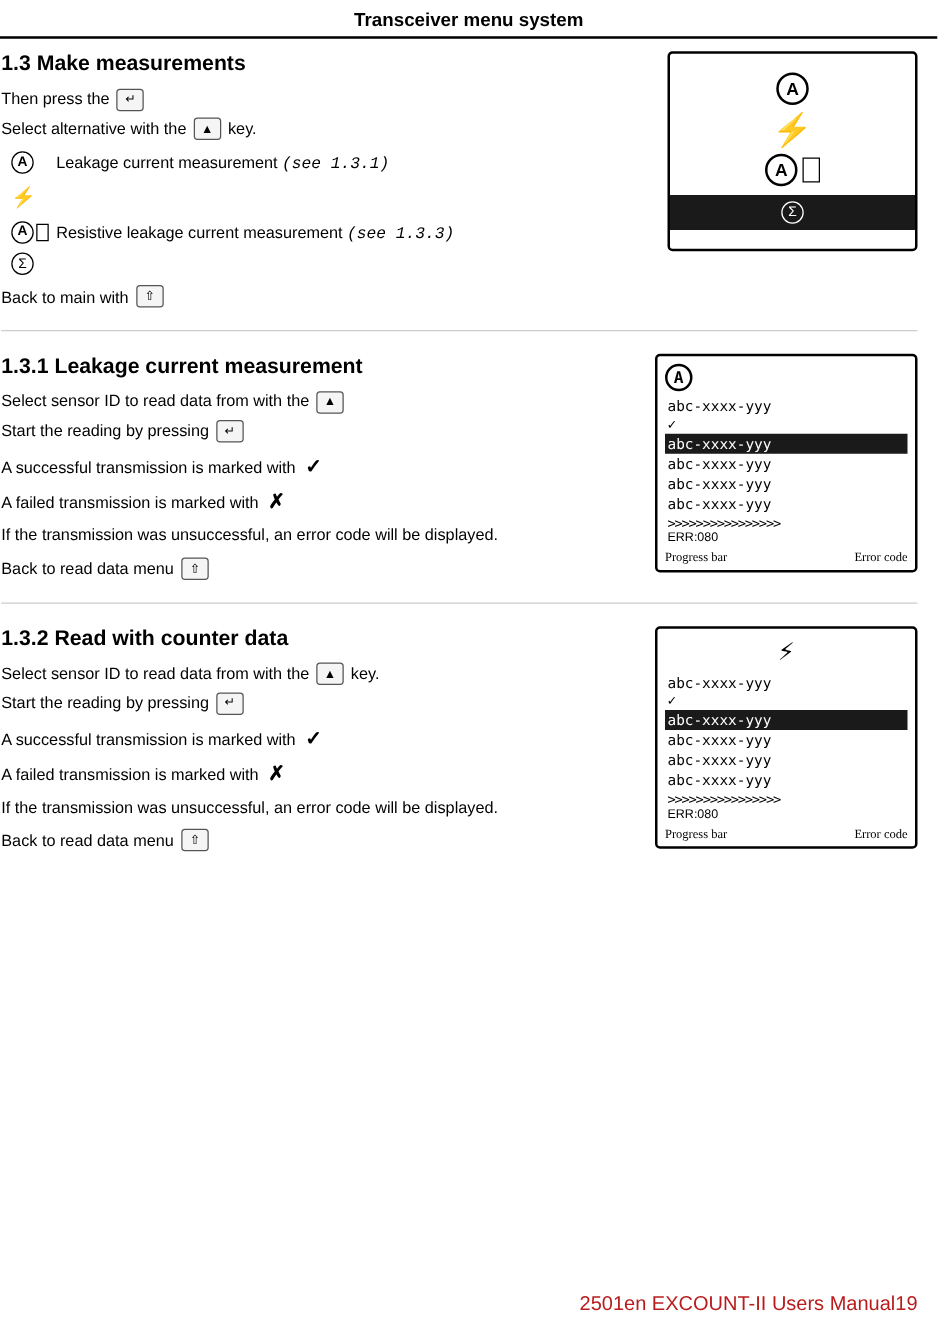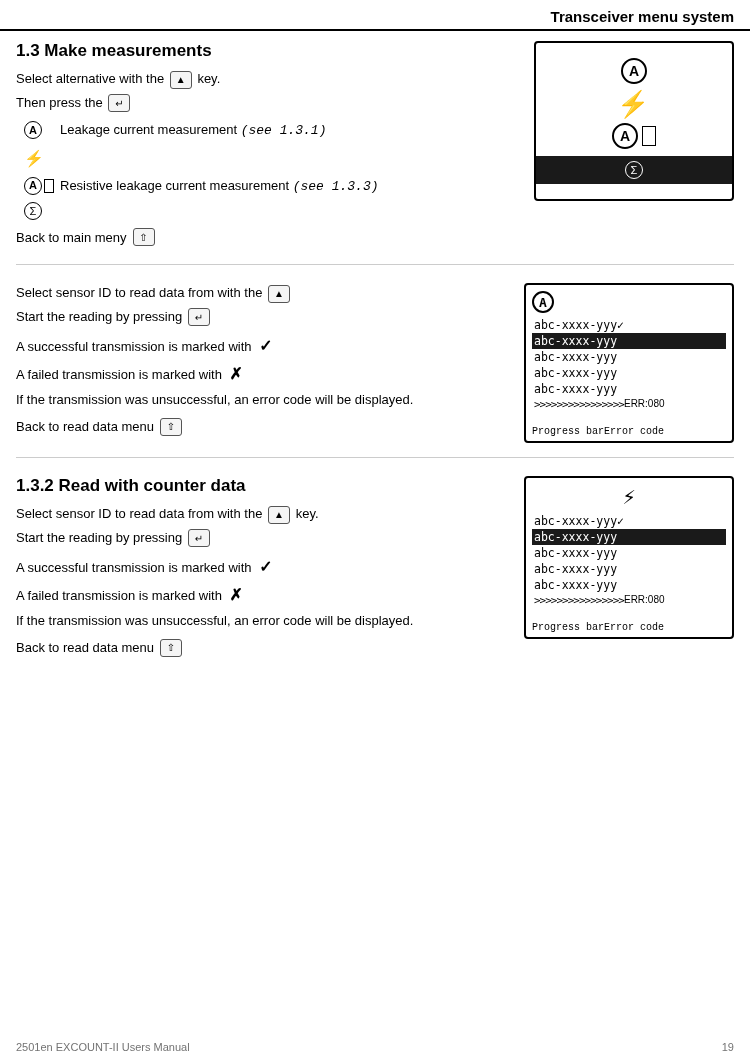--- a/index.html
+++ b/index.html
@@ -8,30 +8,30 @@
       font-size: 13px;
       background: #fff;
       width: 750px;
       min-height: 1063px;
       color: #000;
       position: relative;
     }
 
     
     .page-header {
-      text-align: right;
+      text-align: center;
       padding: 8px 16px 4px 16px;
       font-weight: bold;
       font-size: 15px;
       border-bottom: 2px solid #000;
     }
 
     
     .content {
-      padding: 10px 16px 0 16px;
+      padding: 10px 16px 0 1px;
     }
 
     
     .section {
       display: flex;
       gap: 12px;
       margin-bottom: 18px;
       padding-bottom: 14px;
       border-bottom: 1px solid #ccc;
     }
@@ -180,24 +180,24 @@
       align-self: flex-start;
     }
 
     
     .page-footer {
       position: absolute;
       bottom: 10px;
       left: 0;
       right: 0;
       display: flex;
-      justify-content: space-between;
+      justify-content: flex-end;
       padding: 0 16px;
-      font-size: 11px;
-      color: #737373;
+      font-size: 16px;
+      color: #b91c1c;
     }
 
     .small-screen {
       width: 210px;
       border: 2px solid #000;
       border-radius: 4px;
       padding: 6px 6px 4px 6px;
       font-family: monospace;
       font-size: 11.5px;
       background: #fff;
@@ -209,34 +209,36 @@
       display: flex;
       justify-content: center;
       margin-bottom: 4px;
       position: relative;
     }
 
     .small-screen-rows {}
 
     .ss-row {
       display: flex;
-      justify-content: flex-start;
+      justify-content: flex-end;
       padding: 1px 2px;
+      flex-direction: column;
     }
 
     .ss-row-hl {
       background: #1a1a1a;
       color: #fff;
       padding: 1px 2px;
     }
 
     .ss-footer {
       display: flex;
-      margin-top: 14px;
-      font-family: Liberation Mono, monospace;
+      justify-content: space-between;
+      margin-top: 4px;
+      font-family: Liberation Serif, serif;
       font-size: 10px;
     }
 
     .circle-A-big {
       display: inline-flex;
       align-items: center;
       justify-content: center;
       width: 26px;
       height: 26px;
       border-radius: 50%;
@@ -266,28 +268,28 @@
   <span>Transceiver menu system</span>
 </div>
 
 <div class="content">
 
   <div class="section">
     <div class="section-text">
       <div class="section-title">1.3 Make measurements</div>
 
       <div class="section-para">
+        <span>Then press the</span>
+        <span class="key-enter icon-inline">↵</span>
+      </div>
+
+      <div class="section-para">
         <span>Select alternative with the</span>
         <span class="key-nav icon-inline">▲</span>
         <span>key.</span>
-      </div>
-
-      <div class="section-para">
-        <span>Then press the</span>
-        <span class="key-enter icon-inline">↵</span>
       </div>
 
       <ul class="meas-list">
         <li>
           <span class="meas-icon">
             <span class="circle-letter">A</span>
           </span>
           <span>
             Leakage current measurement <span class="italic-text">(see 1.3.1)</span>
           </span>
@@ -307,21 +309,21 @@
           </span>
         </li>
         <li>
           <span class="meas-icon">
             <span class="sigma-circle">Σ</span>
           </span>
         </li>
       </ul>
 
       <div class="back-line">
-        <span>Back to main meny</span>
+        <span>Back to main with</span>
         <span class="key-home icon-inline">⇧</span>
       </div>
     </div>
 
     <div class="screen-main">
       <div style="display:flex;flex-direction:column;align-items:center;justify-content:space-around;height:100%;padding:12px 0;">
         <div style="display:flex;justify-content:center;">
           <span class="circle-A-big">A</span>
         </div>
         <div style="text-align:center;">
@@ -333,20 +335,21 @@
         </div>
         <div style="width:100%;background:#1a1a1a;display:flex;justify-content:center;align-items:center;padding:5px 0;">
           <span class="sigma-circle" style="border-color:#fff;color:#fff;">Σ</span>
         </div>
       </div>
     </div>
   </div>
 
   <div class="section">
     <div class="section-text">
+      <div class="section-title">1.3.1 Leakage current measurement</div>
 
       <div class="section-para">
         <span>Select sensor ID to read data from with the</span>
         <span class="key-nav icon-inline">▲</span>
       </div>
 
       <div class="section-para">
         <span>Start the reading by pressing</span>
         <span class="key-enter icon-inline">↵</span>
       </div>

